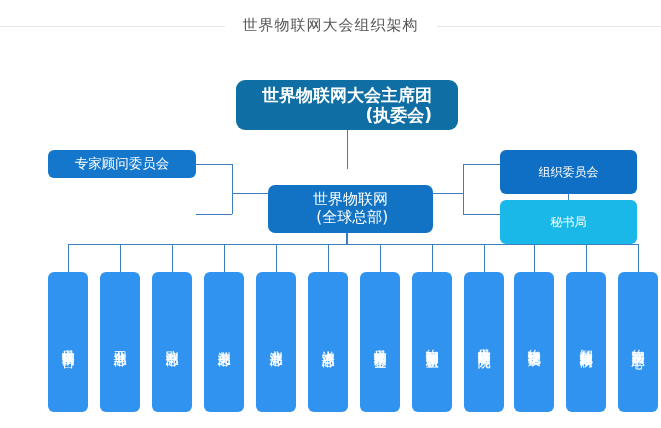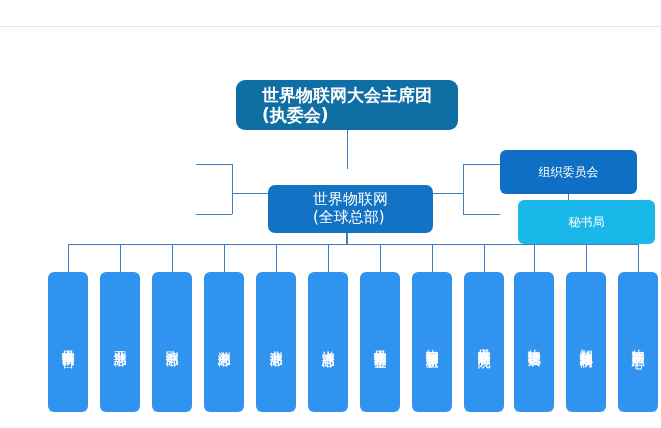--- a/index.html
+++ b/index.html
@@ -57,21 +57,21 @@
     height: 428px;
     pointer-events: none;
   }
 
   .node {
     position: absolute;
     box-sizing: border-box;
     display: flex;
     align-items: center;
     justify-content: center;
-    text-align: left;
+    text-align: right;
     color: #ffffff;
     border-radius: 7px;
     line-height: 1.18;
     white-space: pre-line;
   }
 
   
   #node-chairman {
     left: 236px;
     top: 80px;
@@ -114,21 +114,20 @@
     font-size: 12px;
     border-radius: 6px;
   }
   #node-organizing {
     top: 150px;
     background: #0e6fc4;
   }
   #node-secretariat {
     top: 200px;
     background: #1ab8e8;
-    margin-left: 18px;
   }
 
   
   .node-bottom {
     top: 272px;
     width: 40px;
     height: 140px;
     background: #3093f0;
     font-size: 13px;
     border-radius: 6px;
@@ -139,20 +138,21 @@
     padding: 5px 0;
   }
 </style>
 </head>
 <body>
 
 <div id="org-chart">
 
   <div id="title-bar">
     <div class="title-rule"></div>
+    <div id="page-title">世界物联网大会组织架构</div>
     <div class="title-rule"></div>
   </div>
 
   <svg id="connectors" viewBox="0 0 661 428" width="661" height="428" xmlns="http://www.w3.org/2000/svg">
     <g stroke="#3c7ebf" stroke-width="1" fill="none" shape-rendering="crispEdges">
 
       <line x1="347" y1="130" x2="347" y2="169"></line>
 
       <line x1="196" y1="164" x2="232" y2="164"></line>
       <line x1="196" y1="214" x2="232" y2="214"></line>
@@ -184,20 +184,21 @@
       <line x1="638" y1="244" x2="638" y2="272"></line>
     </g>
   </svg>
 
   <div class="node" id="node-chairman">世界物联网大会主席团
 (执委会)</div>
 
   <div class="node" id="node-hq">世界物联网
 (全球总部)</div>
 
+  <div class="node node-left" id="node-expert">专家顾问委员会</div>
 
 
   <div class="node node-right" id="node-organizing">组织委员会</div>
 
   <div class="node node-right" id="node-secretariat">秘书局</div>
 
   <div class="node node-bottom" style="left:48px">世界物联网平台</div>
   <div class="node node-bottom" style="left:100px">亚洲总部</div>
   <div class="node node-bottom" style="left:152px">欧洲总部</div>
   <div class="node node-bottom" style="left:204px">美洲总部</div>

